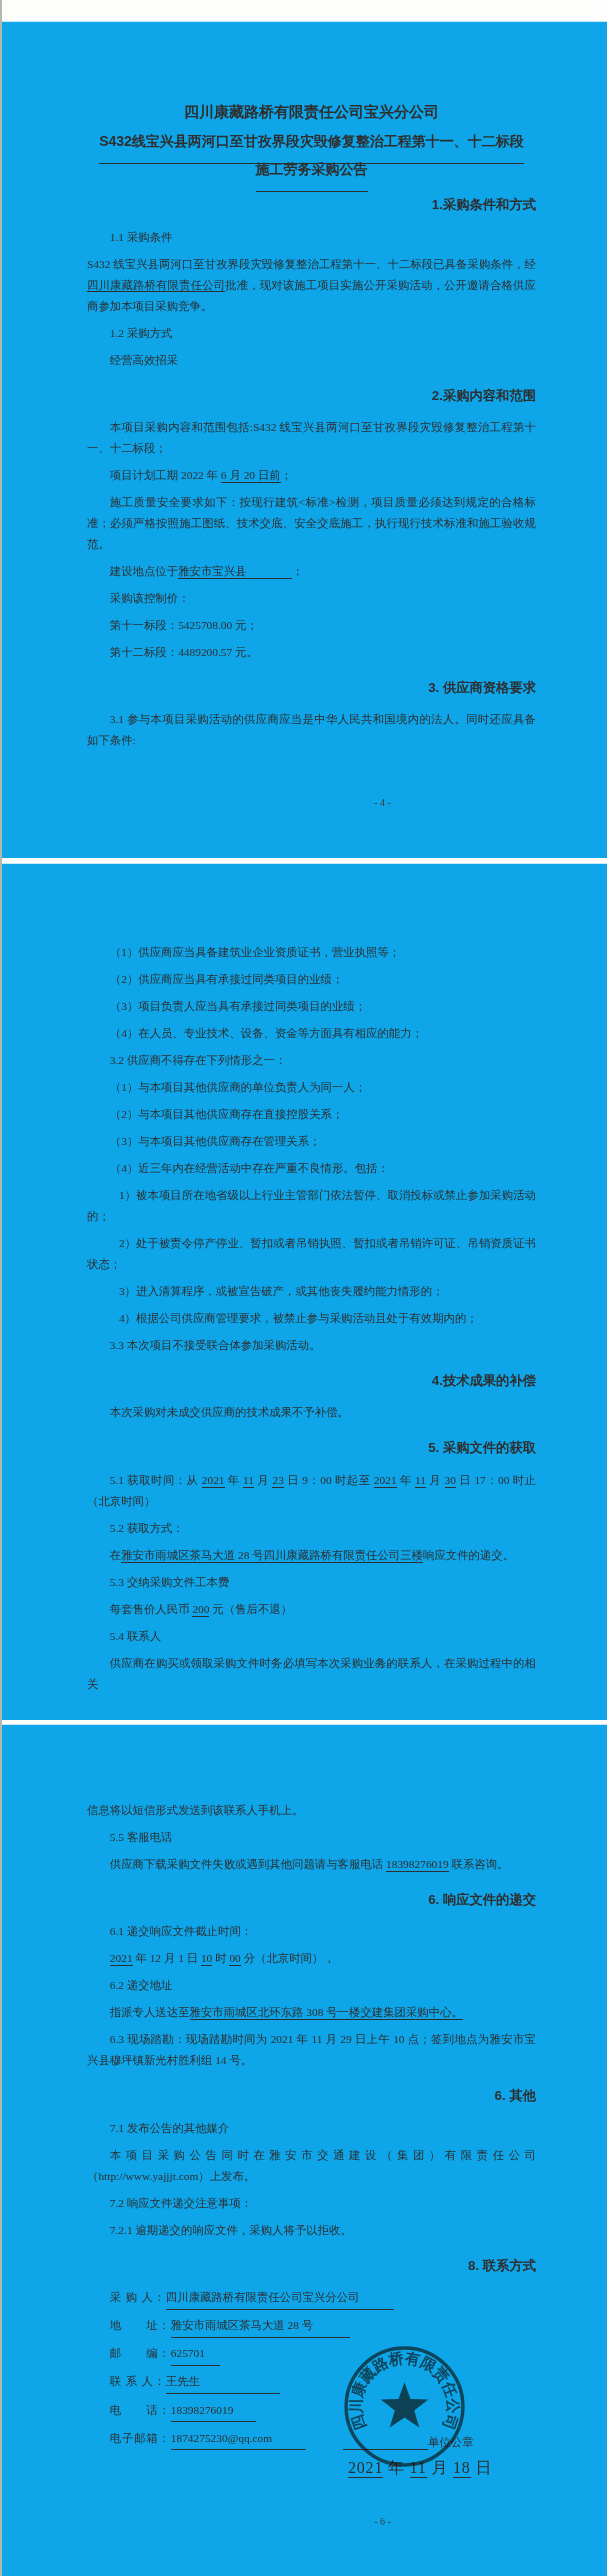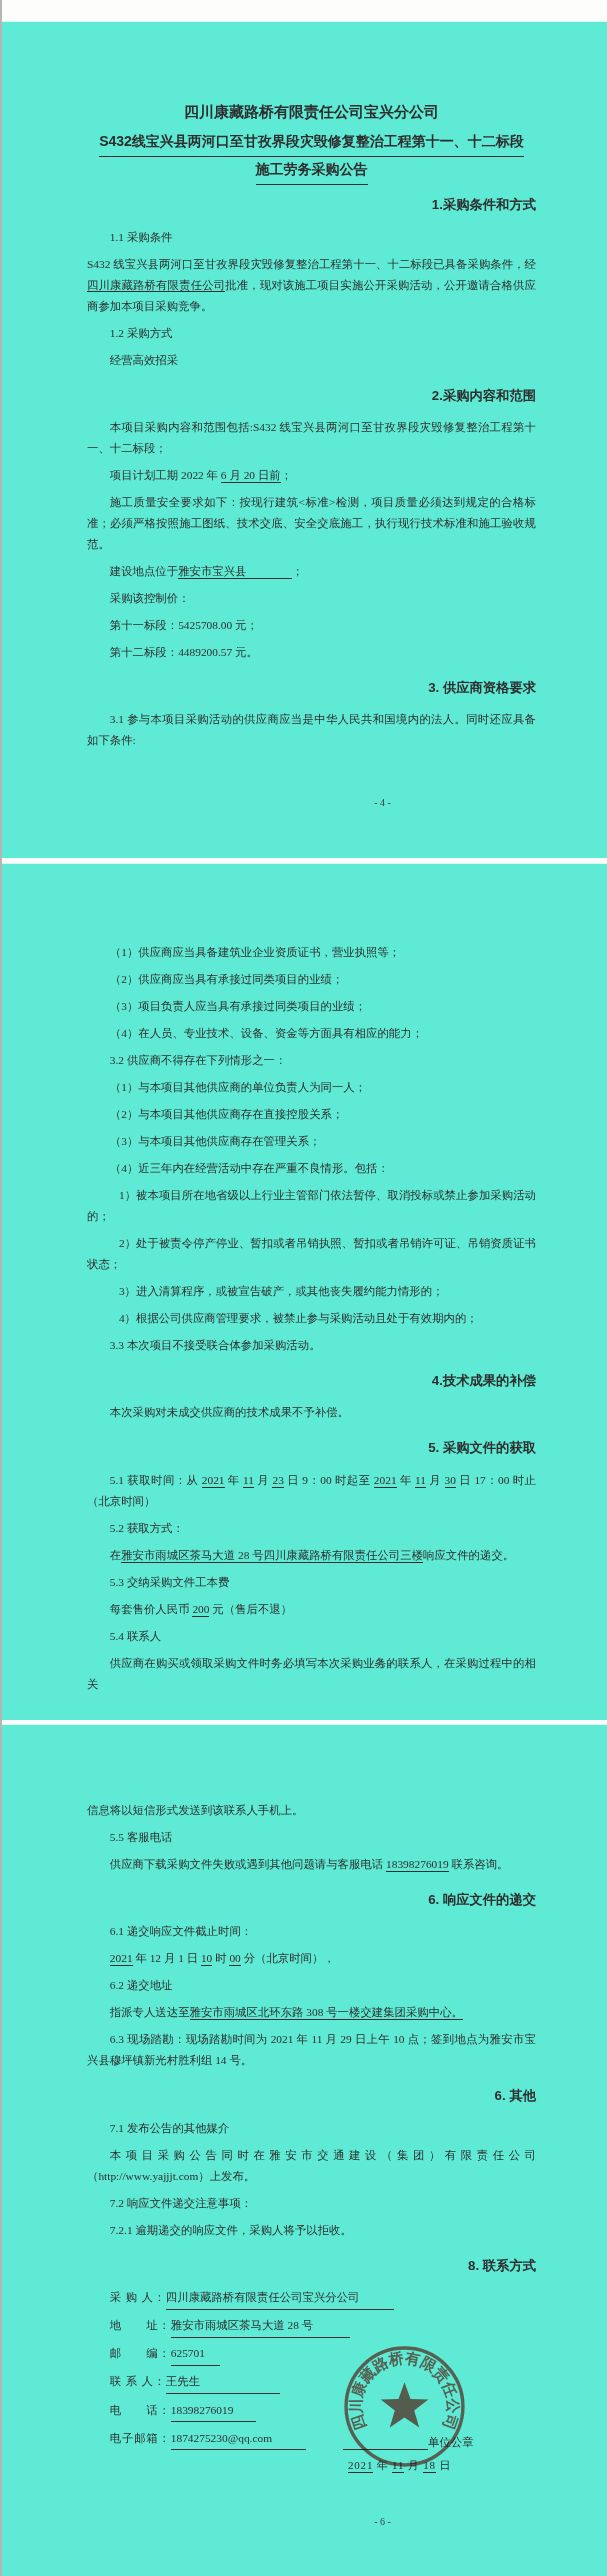--- a/index.html
+++ b/index.html
@@ -1,30 +1,30 @@
 <!DOCTYPE html>
 <html style="font-size:12px"><head>
 <meta charset="utf-8">
 <style>
   html,body{margin:0;padding:0;background:#ffffff;}
   .canvas{position:relative;width:608px;height:2576px;background:#fdfdfb;
     font-family:"Liberation Serif","DejaVu Serif",serif;color:#2e2e2e;overflow:hidden;}
   .canvas::before{content:"";position:absolute;left:0;top:0;width:1.5px;height:100%;
     background:#b6b6b3;z-index:6;}
-  .page{position:absolute;left:0;width:608px;background:#5eead4;box-sizing:border-box;
+  .page{position:absolute;left:0;width:608px;background:#0ea5e9;box-sizing:border-box;
     padding:0 72px 0 87px;overflow:hidden;box-shadow:inset 0 0.8px 0 #ffffff;}
   .page-1{top:21px;height:837px;}
   .page-2{top:863px;height:857px;}
   .page-3{top:1724px;height:852px;}
 
   .doc-title{font-family:"Liberation Sans","DejaVu Sans",sans-serif;font-weight:700;
     font-size:15px;line-height:23px;text-align:center;margin:79px 0 7.6px;}
   .doc-subtitle{font-family:"Liberation Sans","DejaVu Sans",sans-serif;font-weight:700;
     font-size:14px;line-height:21px;text-align:center;margin:7.6px 0;}
-  .u-title{border-bottom:1.5px solid #2e2e2e;padding-bottom:7px;}
+  .u-title{border-bottom:1.5px solid #2e2e2e;padding-bottom:14px;}
 
   .h{font-family:"Liberation Sans","DejaVu Sans",sans-serif;font-weight:700;
     font-size:13.3px;line-height:20px;margin:15px 0 11.4px;text-align:right;}
   .para{font-size:11.4px;line-height:21px;margin:6px 0;text-align:justify;}
   .ind{text-indent:2em;}
   .ind3{text-indent:2.8em;}
   .first2{margin-top:79px;}
   .first3{margin-top:76px;}
   .u{border-bottom:0.8px solid #2e2e2e;padding-bottom:0.8px;}
 
@@ -40,21 +40,21 @@
 
   .seal{position:absolute;left:340px;top:618px;width:129px;height:129px;z-index:4;
     opacity:.86;mix-blend-mode:multiply;pointer-events:none;}
   .seal-svg circle{stroke:#e0514a;}
   .seal-svg polygon{fill:#df4a42;}
   .seal-svg text{fill:#e0514a;font-family:"Liberation Sans","DejaVu Sans",sans-serif;
     font-weight:700;}
   .seal-label{position:absolute;left:343px;top:711px;z-index:2;font-size:11.4px;}
   .seal-blank{display:inline-block;width:85px;border-bottom:0.8px solid #2e2e2e;
     height:12px;vertical-align:bottom;}
-  .seal-date{position:absolute;left:348px;top:734px;z-index:2;font-size:11px;
+  .seal-date{position:absolute;left:348px;top:734px;z-index:2;font-size:16px;
     letter-spacing:0.8px;}
 </style>
 </head>
 <body>
 
 <div class="canvas">
 
   <section class="page page-1">
     <div class="doc-title">四川康藏路桥有限责任公司宝兴分公司</div>
     <div class="doc-subtitle"><span class="u-title">S432线宝兴县两河口至甘孜界段灾毁修复整治工程第十一、十二标段</span></div>

